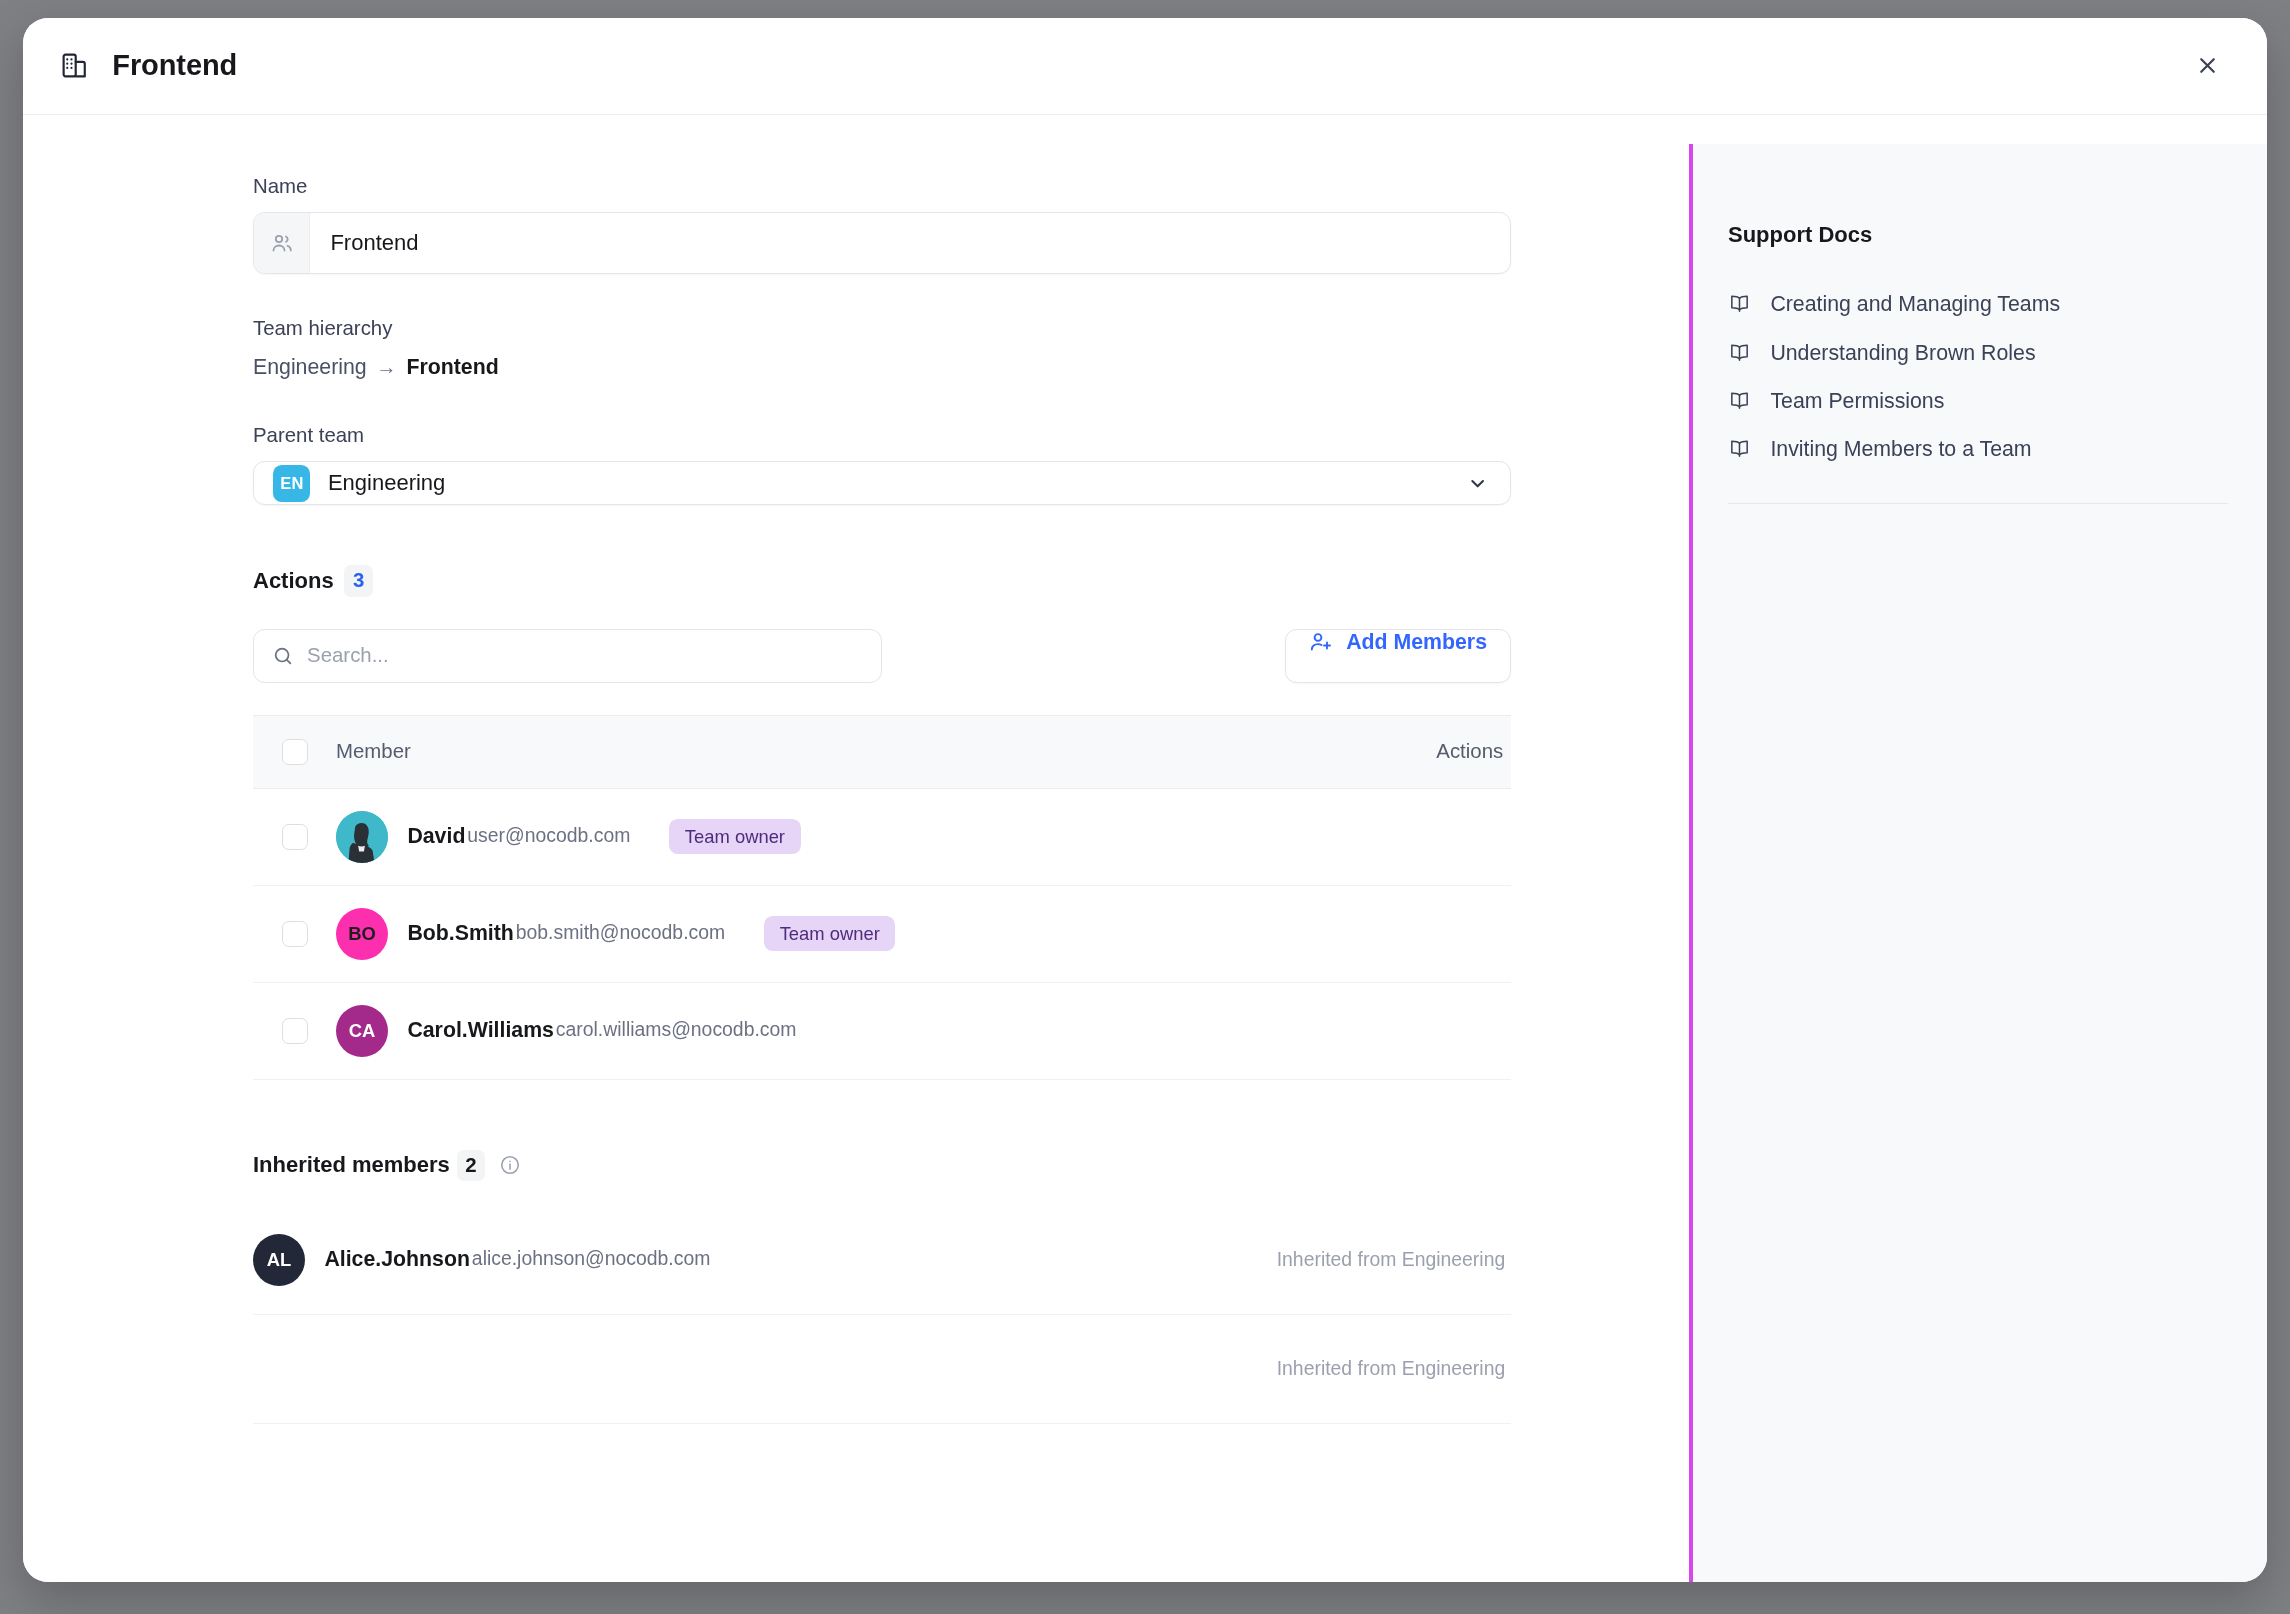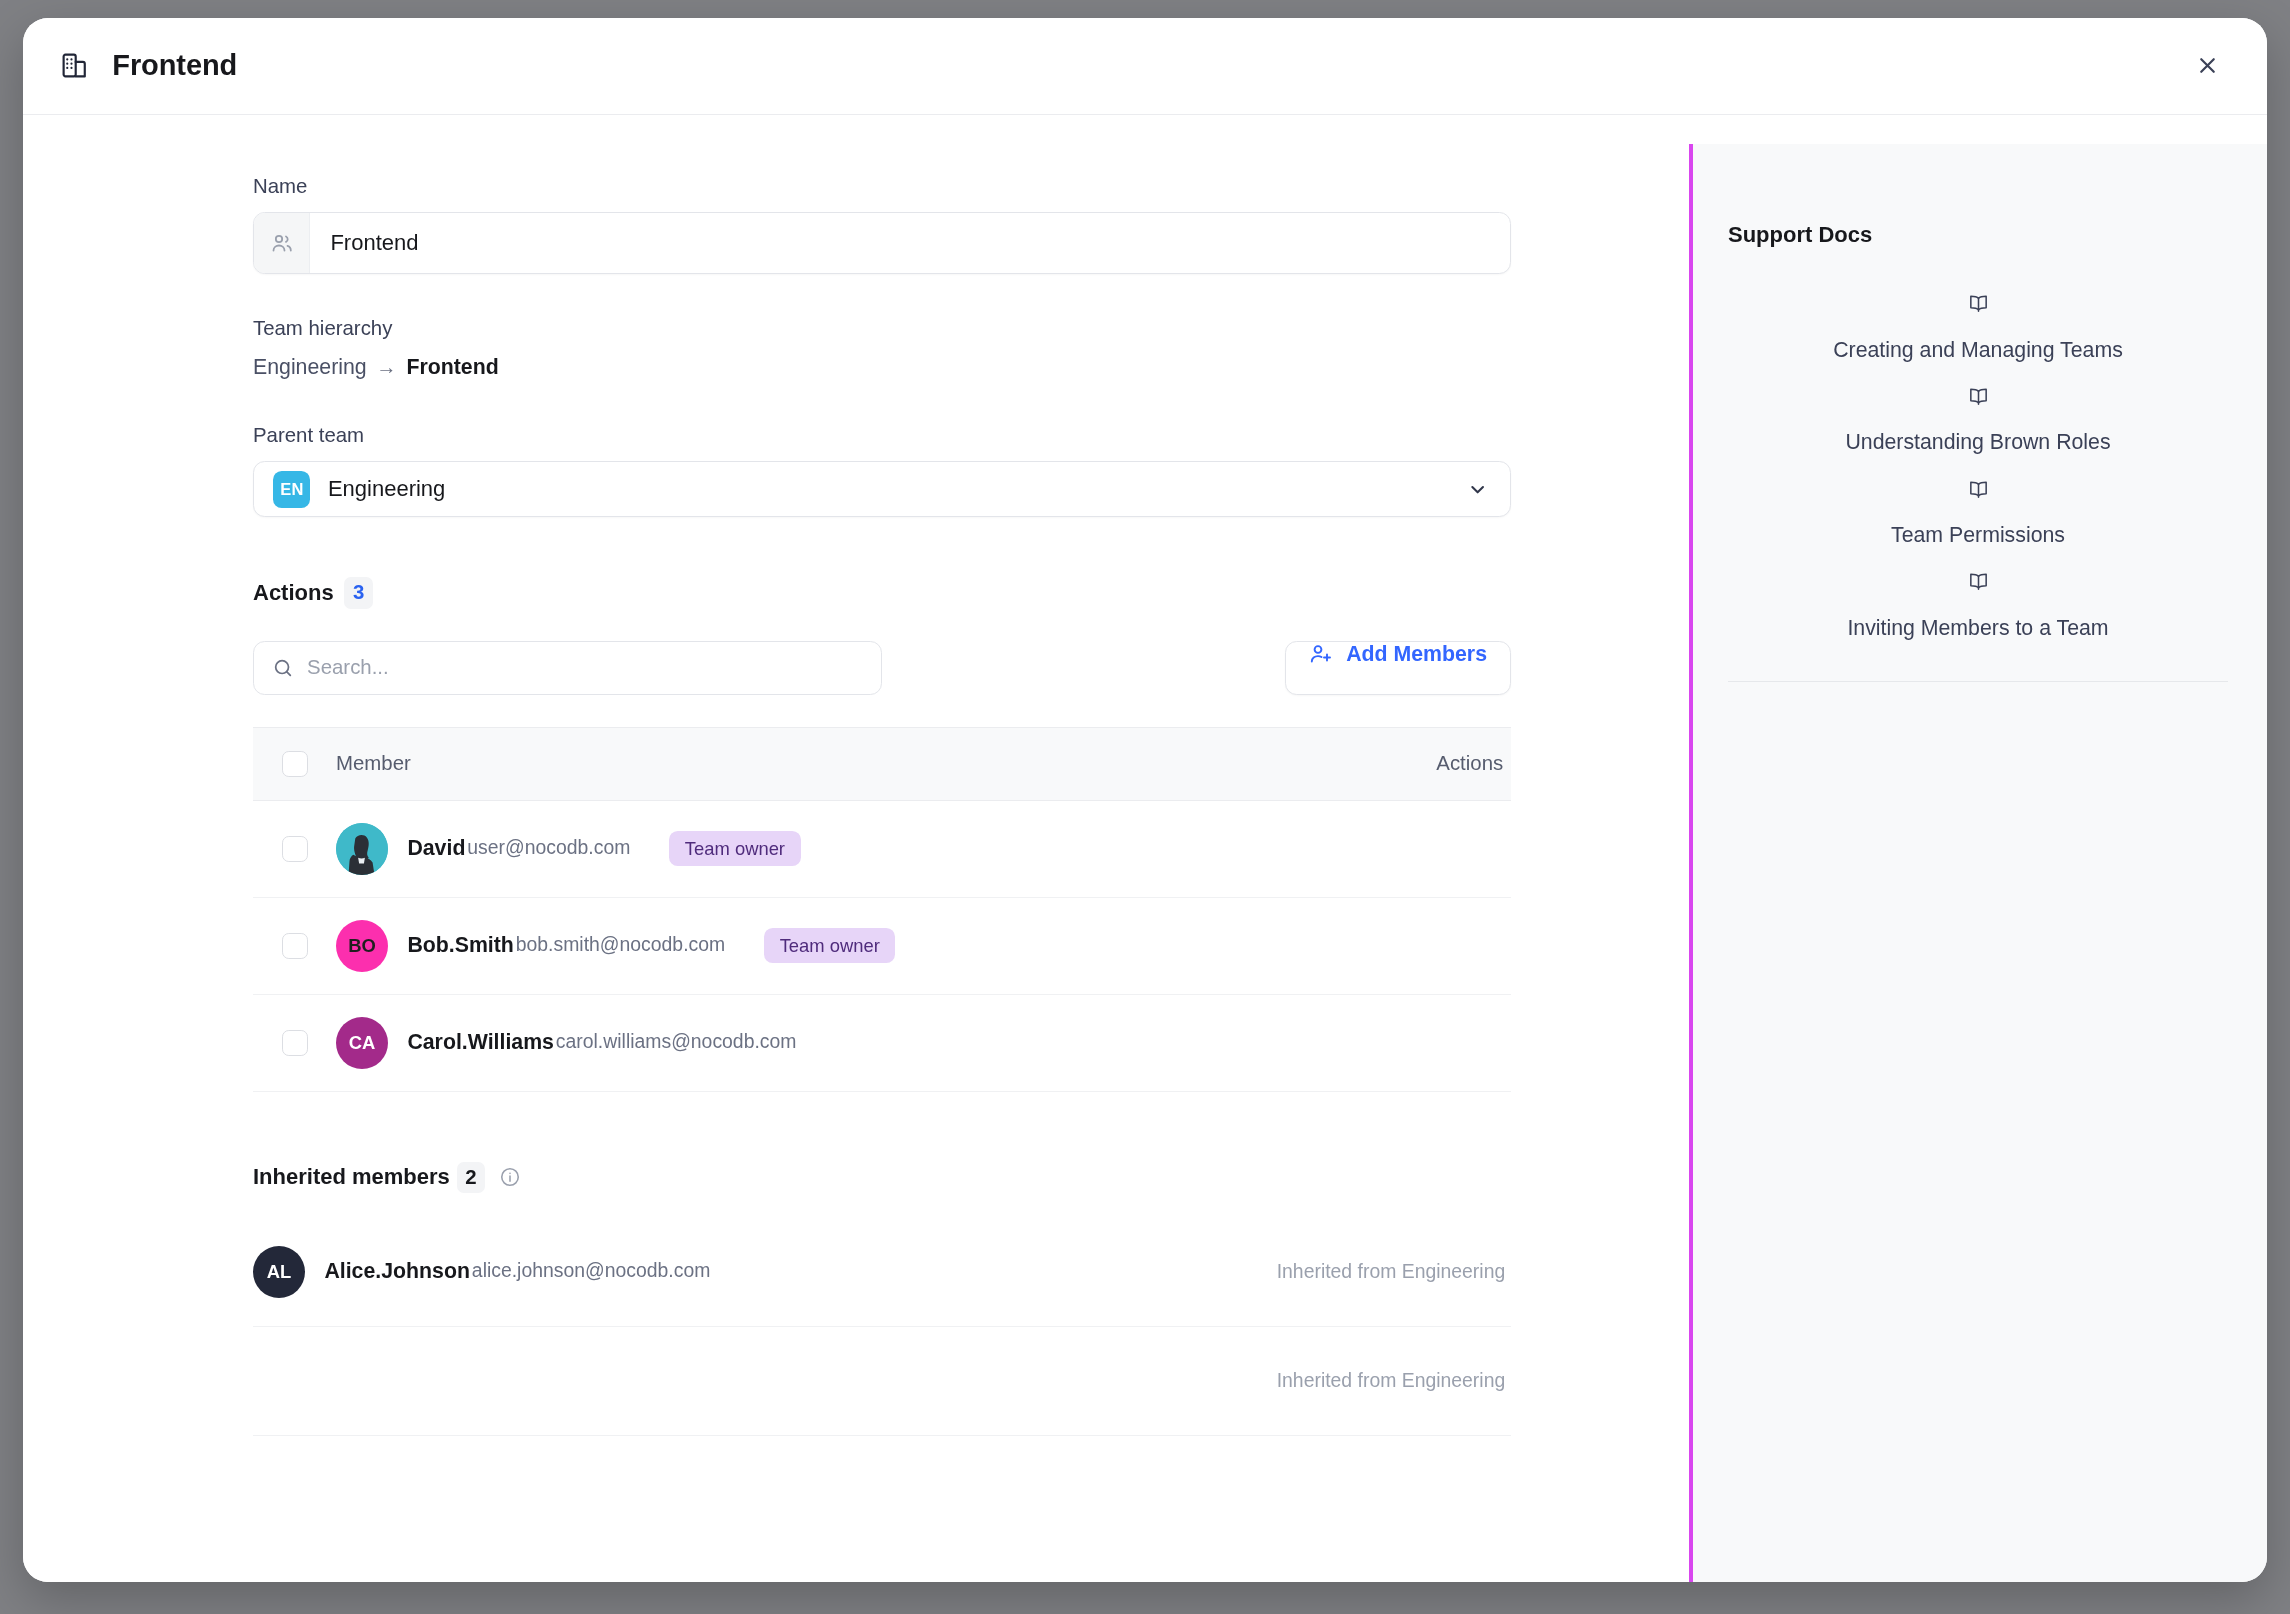--- a/index.html
+++ b/index.html
@@ -119,21 +119,21 @@
     display: flex;
     align-items: center;
     gap: 9.7px;
   }
   .hierarchy-arrow { color: #6b7183; font-size: 20.4px; }
   .hierarchy-current { font-weight: 700; color: #17181c; }
 
   
   .parent-block { margin-top: 44px; }
   .select-box {
-    height: 56px;
+    height: 44px;
     border: 1px solid #e3e5ea;
     border-radius: 11.6px;
     background: #fff;
     display: flex;
     align-items: center;
     padding: 0 21.3px 0 19.4px;
     cursor: pointer;
     box-shadow: 0 1px 1.9px rgba(16,24,40,0.03);
   }
   .team-badge {
@@ -359,21 +359,20 @@
     color: #17181c;
     margin-bottom: 33px;
   }
   .doc-link {
     display: flex;
     align-items: center;
     gap: 19.4px;
     padding: 10.7px 0;
     cursor: pointer;
     color: #3b4157;
-    flex-direction: column;
   }
   .doc-link-text {
     font-size: 21.3px;
     color: #3b4157;
   }
   .side-divider {
     margin-top: 29px;
     height: 1px;
     background: #e6e8eb;
   }

